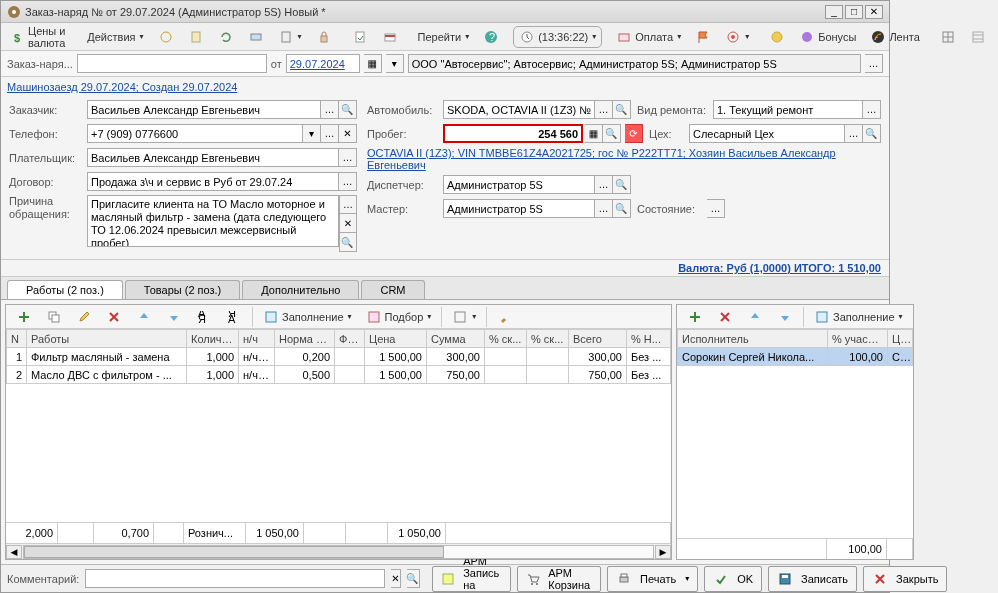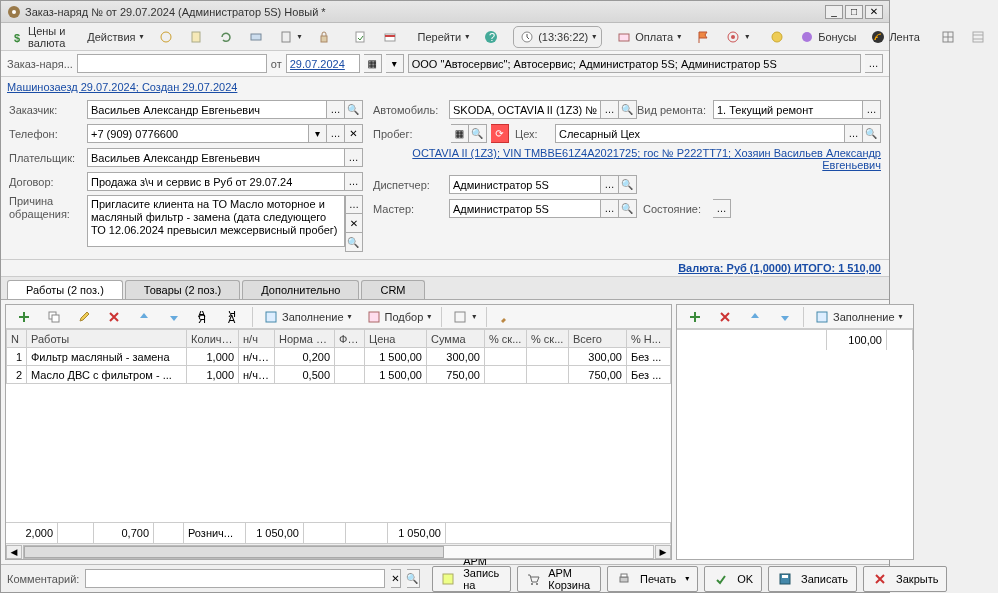--- a/index.html
+++ b/index.html
@@ -13,21 +13,21 @@
   .toolbar { height: 28px; background: #f0f0f0; border-bottom: 1px solid #ccc; display: flex; align-items: center; padding: 0 4px; gap: 2px; }
   .tbtn { height: 22px; padding: 0 5px; border: 1px solid transparent; border-radius: 2px; display: inline-flex; align-items: center; gap: 3px; cursor: pointer; color: #333; }
   .tsep { width: 1px; height: 20px; background: #ccc; margin: 0 2px; }
   .ticon { width: 16px; height: 16px; display: inline-flex; align-items: center; justify-content: center; }
   .caret { font-size: 8px; margin-left: 1px; }
   .headerrow { height: 26px; border-bottom: 1px solid #ccc; display: flex; align-items: center; padding: 0 6px; gap: 4px; background: #f6f6f6; }
   .fldlabel { color: #555; }
   .inp { height: 19px; border: 1px solid #aaa; background: #fff; padding: 0 3px; }
   .inp.ro { background: #f0f0f0; }
   .inpbtn { width: 18px; height: 19px; border: 1px solid #aaa; border-left:0; background: #f4f4f4; font-size:10px; display:inline-flex; align-items:center; justify-content:center; cursor:pointer; }
-  .link { color: #1a4da6; text-decoration: underline; cursor: pointer; text-align: right; }
+  .link { color: #1a4da6; text-decoration: underline; cursor: pointer; }
   .link-row { height: 20px; padding: 0 6px; display:flex; align-items:center; }
   .formarea { padding: 2px 8px 4px 8px; display: flex; gap: 10px; border-bottom: 1px solid #ccc; }
   .col-left { width: 455px; }
   .col-right { flex: 1; }
   .frow { display: flex; align-items: center; margin-bottom: 3px; min-height: 21px; }
   .flabel { width: 78px; color: #555; }
   .fieldwrap { display: flex; flex: 1; }
   .fieldwrap .inp { flex:1; }
   .textarea { height: 52px; border: 1px solid #aaa; background:#fff; padding: 2px 3px; flex:1; line-height: 13px; overflow:hidden; }
   .mileage { border: 2px solid #d40000; text-align: right; font-weight: bold; }
@@ -313,28 +313,29 @@
     </div>
 
     <div class="col-right">
       <div class="frow">
         <div class="flabel" style="width:76px">Автомобиль:</div>
         <div class="fieldwrap" style="flex:0 0 188px">
           <input class="inp" value="SKODA, OCTAVIA II (1Z3) № Р222Т..." style="">
           <div class="inpbtn">…</div>
           <div class="inpbtn">🔍</div>
         </div>
-        <div class="flabel" style="width:76px;">Вид ремонта:</div>
+        <div class="flabel" style="width:76px;margin-left:6px">Вид ремонта:</div>
         <div class="fieldwrap">
           <input class="inp" value="1. Текущий ремонт" style="">
           <div class="inpbtn">…</div>
         </div>
       </div>
       <div class="frow">
         <div class="flabel" style="width:76px">Пробег:</div>
+        <input class="inp mileage" style="width: 140px;" value="254 560">
         <div class="inpbtn" style="margin-left:2px">▦</div>
         <div class="inpbtn">🔍</div>
         <div class="inpbtn" style="background:#f55;color:#fff;border-color:#c33;margin-left:4px">⟳</div>
         <div class="flabel" style="width:40px;margin-left:6px">Цех:</div>
         <div class="fieldwrap">
           <input class="inp" value="Слесарный Цех" style="">
           <div class="inpbtn">…</div>
           <div class="inpbtn">🔍</div>
         </div>
       </div>
@@ -592,20 +593,43 @@
         <div class="tbtn">
           <span class="ticon">
               <svg width="14" height="14">
                 <rect x="2" y="2" width="10" height="10" fill="#def" stroke="#48a"></rect>
               </svg>
             </span>
           <span>Заполнение</span>
             <span class="caret">▾</span>
         </div>
       </div>
+      <div class="grid">
+        <table>
+          <colgroup>
+              <col style="width:150px">
+              <col style="width:60px">
+              <col>
+            </colgroup>
+          <thead>
+              <tr>
+            <th>Исполнитель</th>
+            <th>% участия</th>
+            <th>Цех</th>
+          </tr>
+            </thead>
+          <tbody id="perf-body">
+              <tr class="sel">
+                <td>Сорокин Сергей Никола...</td>
+                <td class="num">100,00</td>
+                <td>Слесарный Цех</td>
+              </tr>
+            </tbody>
+        </table>
+      </div>
       <div class="footerrow">
         <div class="cell" style="width:150px"></div>
         <div class="cell num" style="width:60px;justify-content:flex-end">100,00</div>
         <div class="cell" style="flex:1"></div>
       </div>
     </div>
 
   </div>
 
   <div class="bottombar">

